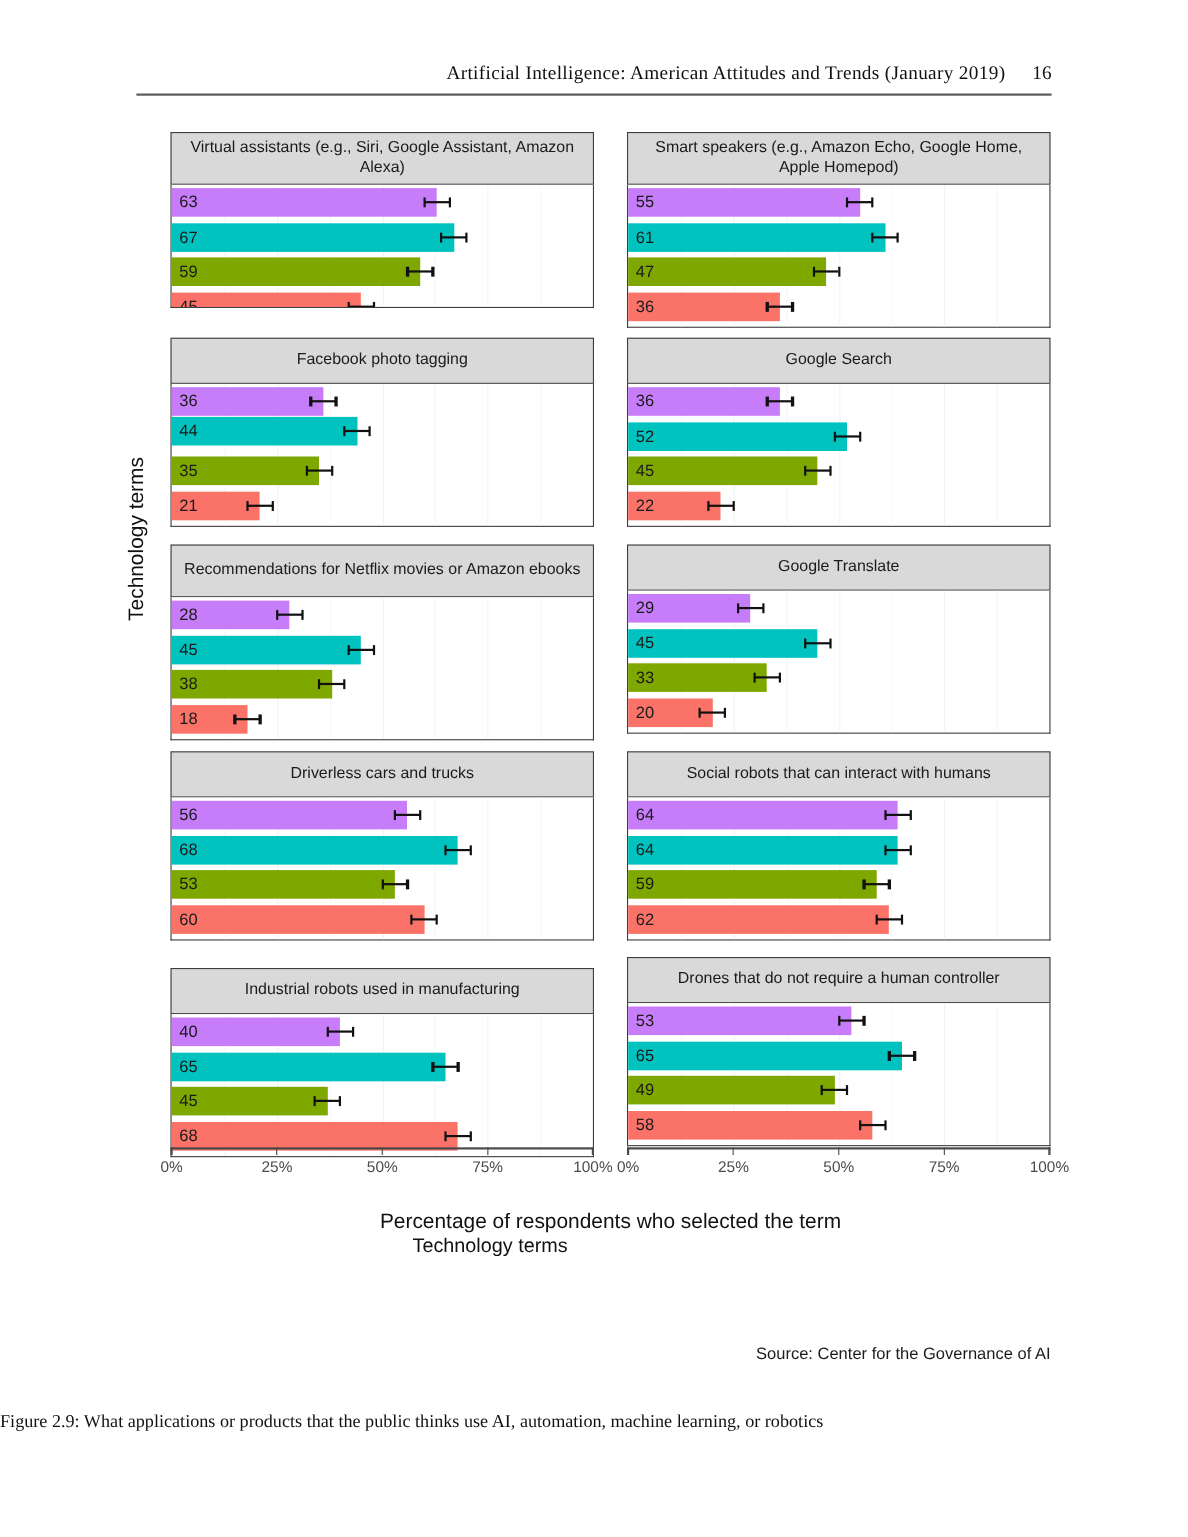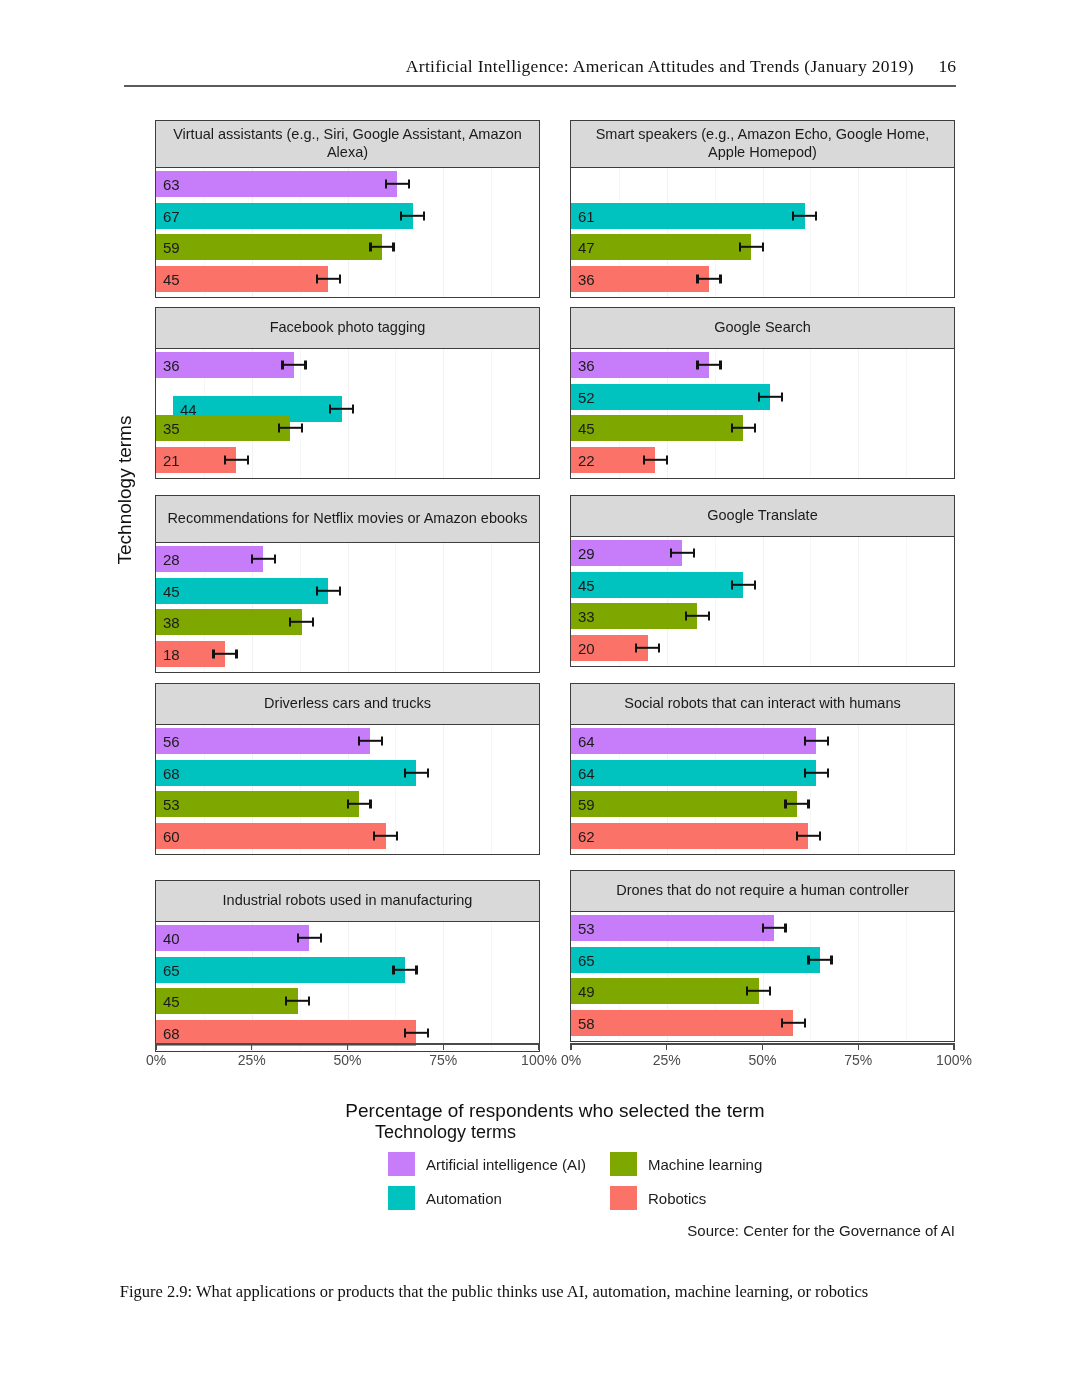--- a/index.html
+++ b/index.html
@@ -244,21 +244,21 @@
     top: 1122px;
     font-size: 15px;
     color: #1b1b1b;
   }
 
   .caption {
     position: absolute;
     left: 0;
     top: 1282px;
     width: 988px;
-    text-align: center;
+    text-align: left;
     font-family: "Liberation Serif", serif;
     font-size: 16.5px;
     color: #111;
   }
 </style>
 </head>
 <body>
 
 <div class="page-header">
   <div class="hdr-title">Artificial Intelligence: American Attitudes and Trends (January 2019)</div>
@@ -268,21 +268,21 @@
 
 <div class="figure">
 
   <div class="ylab">
     <span class="ylab-inner">Technology terms</span>
   </div>
 
   <div class="grid" id="panel-grid">
       <div class="panel" style="left: 0px; top: 0px; width: 385px;">
         <div class="panel-strip two-line" style="width: 385px;">Virtual assistants (e.g., Siri, Google Assistant, Amazon Alexa)</div>
-        <div class="plot" style="width: 385px; height: 130px;">
+        <div class="plot" style="width: 385px; height: 112px;">
           <div class="gridline minor" style="left: 47.875px;"></div>
           <div class="gridline" style="left: 95.75px;"></div>
           <div class="gridline minor" style="left: 143.625px;"></div>
           <div class="gridline" style="left: 191.5px;"></div>
           <div class="gridline minor" style="left: 239.375px;"></div>
           <div class="gridline" style="left: 287.25px;"></div>
           <div class="gridline minor" style="left: 335.125px;"></div>
           <div class="gridline" style="left: 383px;"></div>
           <div class="bar-row" style="top: 3px; width: 383px;">
             <div class="bar" style="width: 241.29px; background: rgb(199, 125, 250);"></div>
@@ -318,20 +318,27 @@
         <div class="panel-strip two-line" style="width: 385px;">Smart speakers (e.g., Amazon Echo, Google Home, Apple Homepod)</div>
         <div class="plot" style="width: 385px; height: 130px;">
           <div class="gridline minor" style="left: 47.875px;"></div>
           <div class="gridline" style="left: 95.75px;"></div>
           <div class="gridline minor" style="left: 143.625px;"></div>
           <div class="gridline" style="left: 191.5px;"></div>
           <div class="gridline minor" style="left: 239.375px;"></div>
           <div class="gridline" style="left: 287.25px;"></div>
           <div class="gridline minor" style="left: 335.125px;"></div>
           <div class="gridline" style="left: 383px;"></div>
+          <div class="bar-row" style="top: 3px; width: 383px;">
+            <div class="bar" style="width: 210.65px; background: rgb(199, 125, 250);"></div>
+            <div class="bar-label">55</div>
+            <div class="errbar" style="left: 199.16px; width: 22.98px;"></div>
+            <div class="errtick" style="left: 198.16px;"></div>
+            <div class="errtick" style="left: 221.14px;"></div>
+          </div>
           <div class="bar-row" style="top: 34.5px; width: 383px;">
             <div class="bar" style="width: 233.63px; background: rgb(0, 195, 192);"></div>
             <div class="bar-label">61</div>
             <div class="errbar" style="left: 222.14px; width: 22.98px;"></div>
             <div class="errtick" style="left: 221.14px;"></div>
             <div class="errtick" style="left: 244.12px;"></div>
           </div>
           <div class="bar-row" style="top: 66px; width: 383px;">
             <div class="bar" style="width: 180.01px; background: rgb(126, 168, 0);"></div>
             <div class="bar-label">47</div>
@@ -359,21 +366,21 @@
           <div class="gridline" style="left: 287.25px;"></div>
           <div class="gridline minor" style="left: 335.125px;"></div>
           <div class="gridline" style="left: 383px;"></div>
           <div class="bar-row" style="top: 3px; width: 383px;">
             <div class="bar" style="width: 137.88px; background: rgb(199, 125, 250);"></div>
             <div class="bar-label">36</div>
             <div class="errbar" style="left: 126.39px; width: 22.98px;"></div>
             <div class="errtick" style="left: 125.39px;"></div>
             <div class="errtick" style="left: 148.37px;"></div>
           </div>
-          <div class="bar-row" style="top: 47px; width: 383px; margin-left: 17px;">
+          <div class="bar-row" style="top: 30px; width: 383px;">
             <div class="bar" style="width: 168.52px; background: rgb(0, 195, 192);"></div>
             <div class="bar-label">44</div>
             <div class="errbar" style="left: 157.03px; width: 22.98px;"></div>
             <div class="errtick" style="left: 156.03px;"></div>
             <div class="errtick" style="left: 179.01px;"></div>
           </div>
           <div class="bar-row" style="top: 66px; width: 383px;">
             <div class="bar" style="width: 134.05px; background: rgb(126, 168, 0);"></div>
             <div class="bar-label">35</div>
             <div class="errbar" style="left: 122.56px; width: 22.98px;"></div>
@@ -701,36 +708,18 @@
         <div class="axis-ticklabel" style="left: 288.25px;">75%</div>
         <div class="axis-tick" style="left: 383.3px;"></div>
         <div class="axis-ticklabel" style="left: 384px;">100%</div>
       </div>
     </div>
 
   <div class="xlab">Percentage of respondents who selected the term</div>
 
   <div class="legend">
     <div class="legend-title">Technology terms</div>
-    <div class="legend-grid" id="legend-grid">
-        <div class="legend-item">
-          <span class="swatch" style="background: rgb(199, 125, 250);"></span>
-          <span class="legend-label">Artificial intelligence (AI)</span>
-        </div>
-        <div class="legend-item">
-          <span class="swatch" style="background: rgb(126, 168, 0);"></span>
-          <span class="legend-label">Machine learning</span>
-        </div>
-        <div class="legend-item">
-          <span class="swatch" style="background: rgb(0, 195, 192);"></span>
-          <span class="legend-label">Automation</span>
-        </div>
-        <div class="legend-item">
-          <span class="swatch" style="background: rgb(250, 114, 104);"></span>
-          <span class="legend-label">Robotics</span>
-        </div>
-      </div>
   </div>
 
   <div class="source">Source: Center for the Governance of AI</div>
 </div>
 
 <div class="caption">Figure 2.9: What applications or products that the public thinks use AI, automation, machine learning, or robotics</div>
 
 </body></html>

